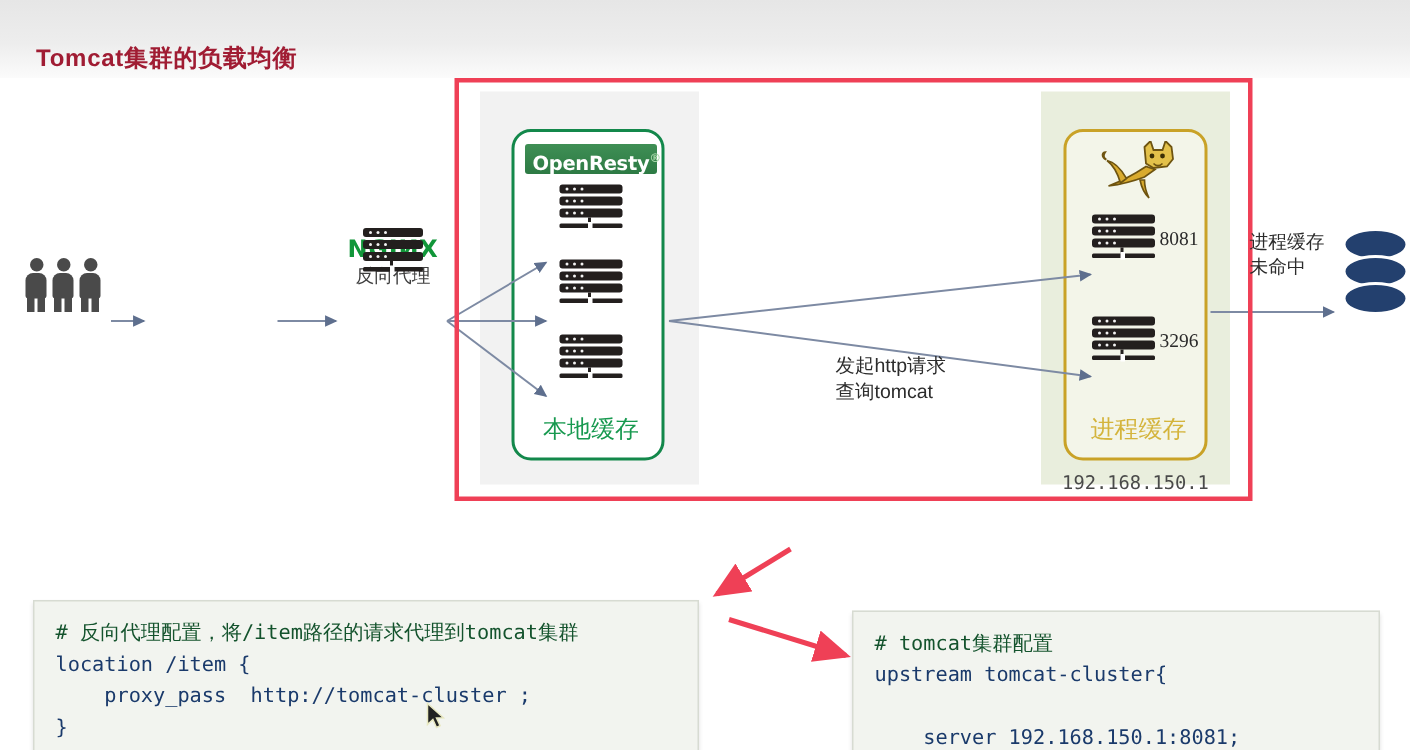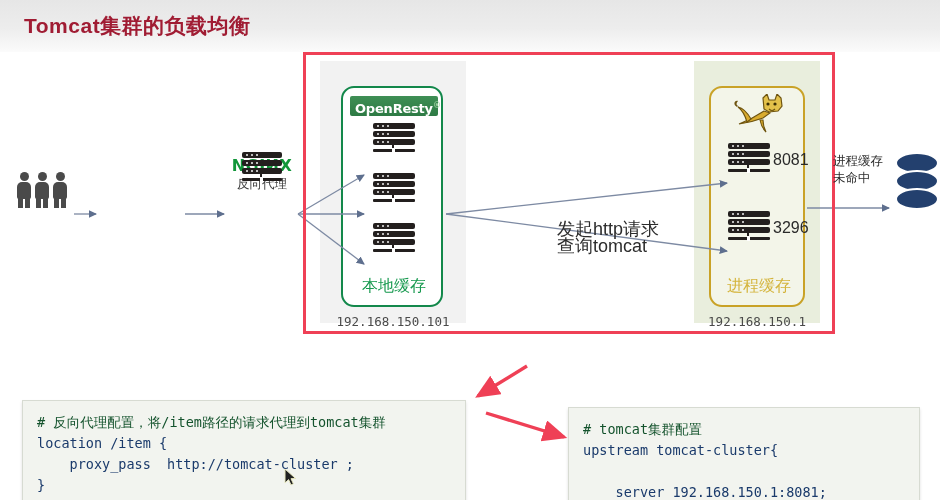--- a/index.html
+++ b/index.html
@@ -9,22 +9,22 @@
     background:#ffffff;
     font-family:"Liberation Sans", sans-serif;
     color:#333;
   }
   
   #header-band{
     position:absolute; left:0; top:0; width:940px; height:52px;
     background:linear-gradient(to bottom,#e6e6e6 0%,#ededed 55%,#fbfbfb 100%);
   }
   #page-title{
-    position:absolute; left:24px; top:12px;
-    font-size:21px; font-weight:bold; letter-spacing:.5px;
+    position:absolute; left:24px; top:29px;
+    font-size:16px; font-weight:bold; letter-spacing:.5px;
     color:#a01c33; white-space:nowrap;
   }
   
   #diagram{ position:absolute; left:0; top:52px; width:940px; height:448px; }
 
   
   #highlight-box{
     position:absolute; left:303px; top:0px; width:532px; height:282px;
     border:3px solid #ef4056; background:transparent; z-index:6;
   }
@@ -168,34 +168,34 @@
   #tomcat-label{
     position:absolute; left:0; bottom:8px; width:96px; text-align:center;
     font-size:16px; color:#d4b43c;
   }
   #ip-tomcat{
     position:absolute; left:694px; top:262px; width:126px; text-align:center;
     font-size:12.5px; color:#4a4a4a; font-family:"DejaVu Sans Mono", monospace;
     z-index:5;
   }
   .port-label{
-    position:absolute; font-size:16px; color:#2a2a2a;
-    font-family:Liberation Sans, sans-serif;
+    position:absolute; font-size:13px; color:#2a2a2a;
+    font-family:Liberation Serif, serif;
   }
 
   
   #database{ position:absolute; left:895px; top:100px; width:44px; height:62px; z-index:4; }
   #database .disk{
     position:absolute; left:0; width:44px; height:22px;
     background:#23406e; border-radius:50%/50%; border:2px solid #fff;
   }
 
   
   #http-note{
-    position:absolute; left:557px; top:169px; font-size:18px;
+    position:absolute; left:557px; top:183px; font-size:13px;
     line-height:17px; color:#2c2c2c; z-index:5;
   }
   #miss-note{
     position:absolute; left:833px; top:101px; font-size:12.5px;
     line-height:17px; color:#2c2c2c; z-index:8;
   }
 
   
   .code-block{
     position:absolute; background:#f2f4ef; border:1px solid #d7dbd2;
@@ -350,21 +350,20 @@
       <div class="u" style="top:16px">
           <i></i>
           <i></i>
           <i></i>
         </div>
       <div class="stand" style="top:22px"></div>
       <div class="foot" style="top:26px"></div>
     </div>
     <div id="openresty-label">本地缓存</div>
   </div>
-  <div id="ip-openresty">192.168.150.101</div>
 
   <div id="tomcat-box">
     <svg style="position:absolute;left:22px;top:6px;" width="54" height="42" viewBox="0 0 54 42">
       <path d="M30 4 l4 -4 2 6 6 0 2 -6 4 4 1 8 -4 5 -9 1 -5 -3 z" fill="#e3c14a" stroke="#6e5410" stroke-width="1.2"></path>
       <circle cx="35" cy="10" r="1.6" fill="#3b2f05"></circle>
         <circle cx="42" cy="10" r="1.6" fill="#3b2f05"></circle>
       <path d="M36 15 q3 3 6 0" stroke="#6e5410" stroke-width="1.1" fill="none"></path>
       <path d="M31 17 C22 23 14 27 6 30 C14 29 22 27 30 24 L37 19 z" fill="#d9ab2e" stroke="#6e5410" stroke-width="1.1"></path>
       <path d="M18 25 C14 18 10 14 5 13 C9 16 12 21 14 28 z" fill="#d9ab2e" stroke="#6e5410" stroke-width="1.1"></path>
       <path d="M27 26 C28 31 30 35 33 38 C31 34 30 30 30 26 z" fill="#d9ab2e" stroke="#6e5410" stroke-width="1.1"></path>

